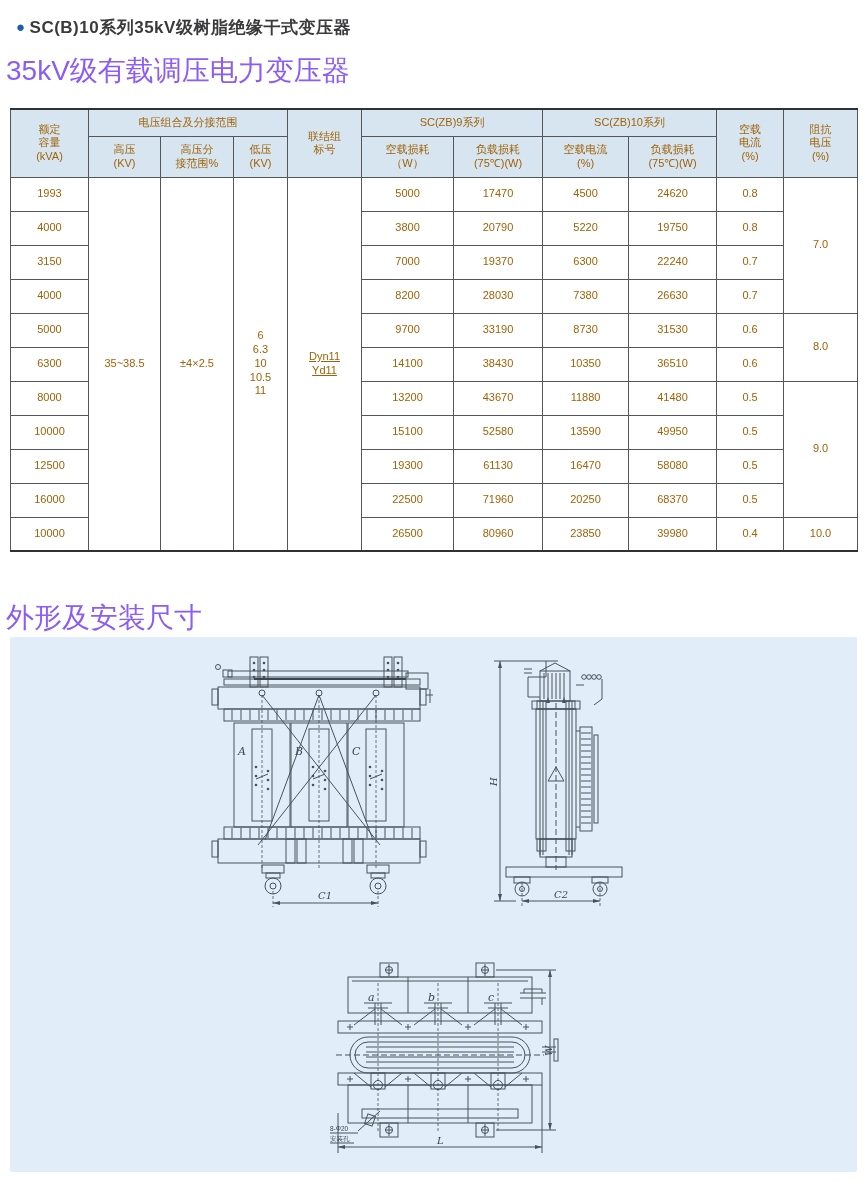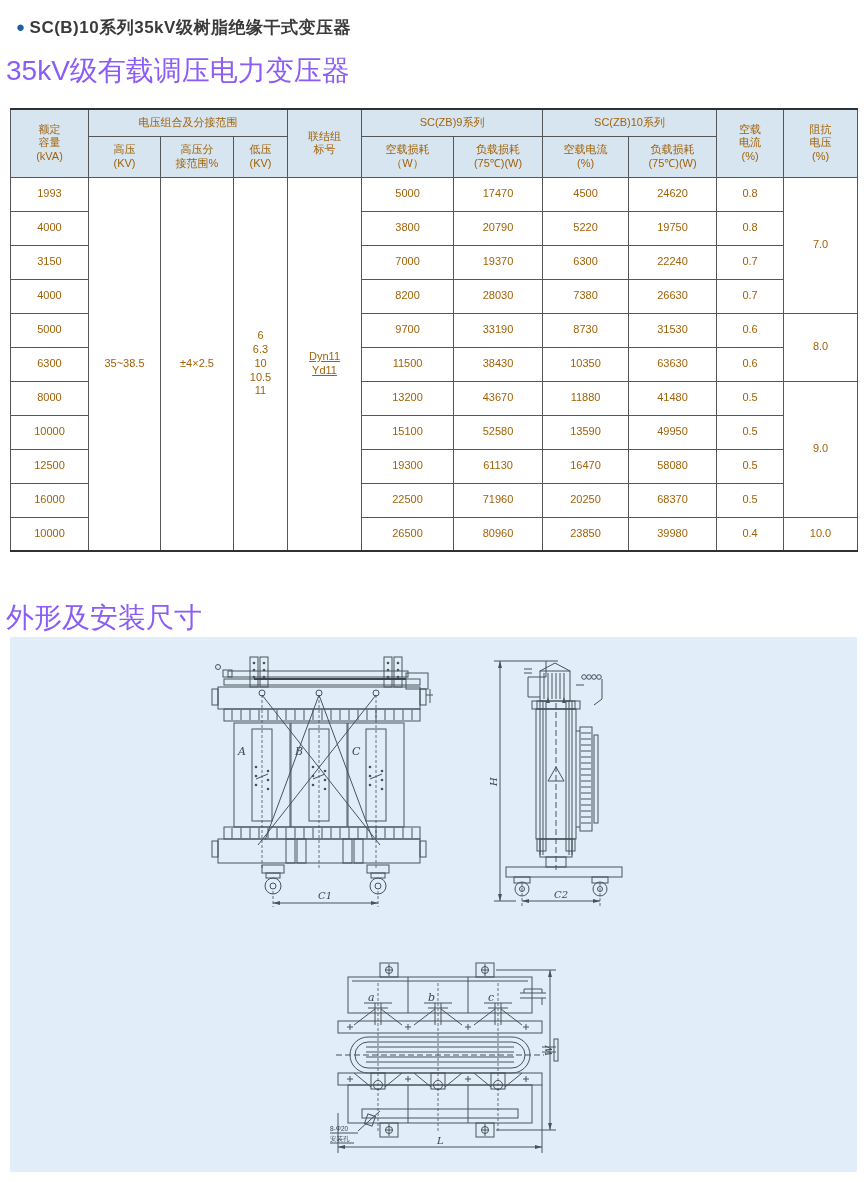--- a/index.html
+++ b/index.html
@@ -138,24 +138,24 @@
         <td>5000</td>
         <td>9700</td>
         <td>33190</td>
         <td>8730</td>
         <td>31530</td>
         <td>0.6</td>
         <td rowspan="2">8.0</td>
       </tr>
       <tr>
         <td>6300</td>
-        <td>11500</td>
+        <td>14100</td>
         <td>38430</td>
         <td>10350</td>
-        <td>63630</td>
+        <td>36510</td>
         <td>0.6</td>
       </tr>
       <tr>
         <td>8000</td>
         <td>13200</td>
         <td>43670</td>
         <td>11880</td>
         <td>41480</td>
         <td>0.5</td>
         <td rowspan="4">9.0</td>

